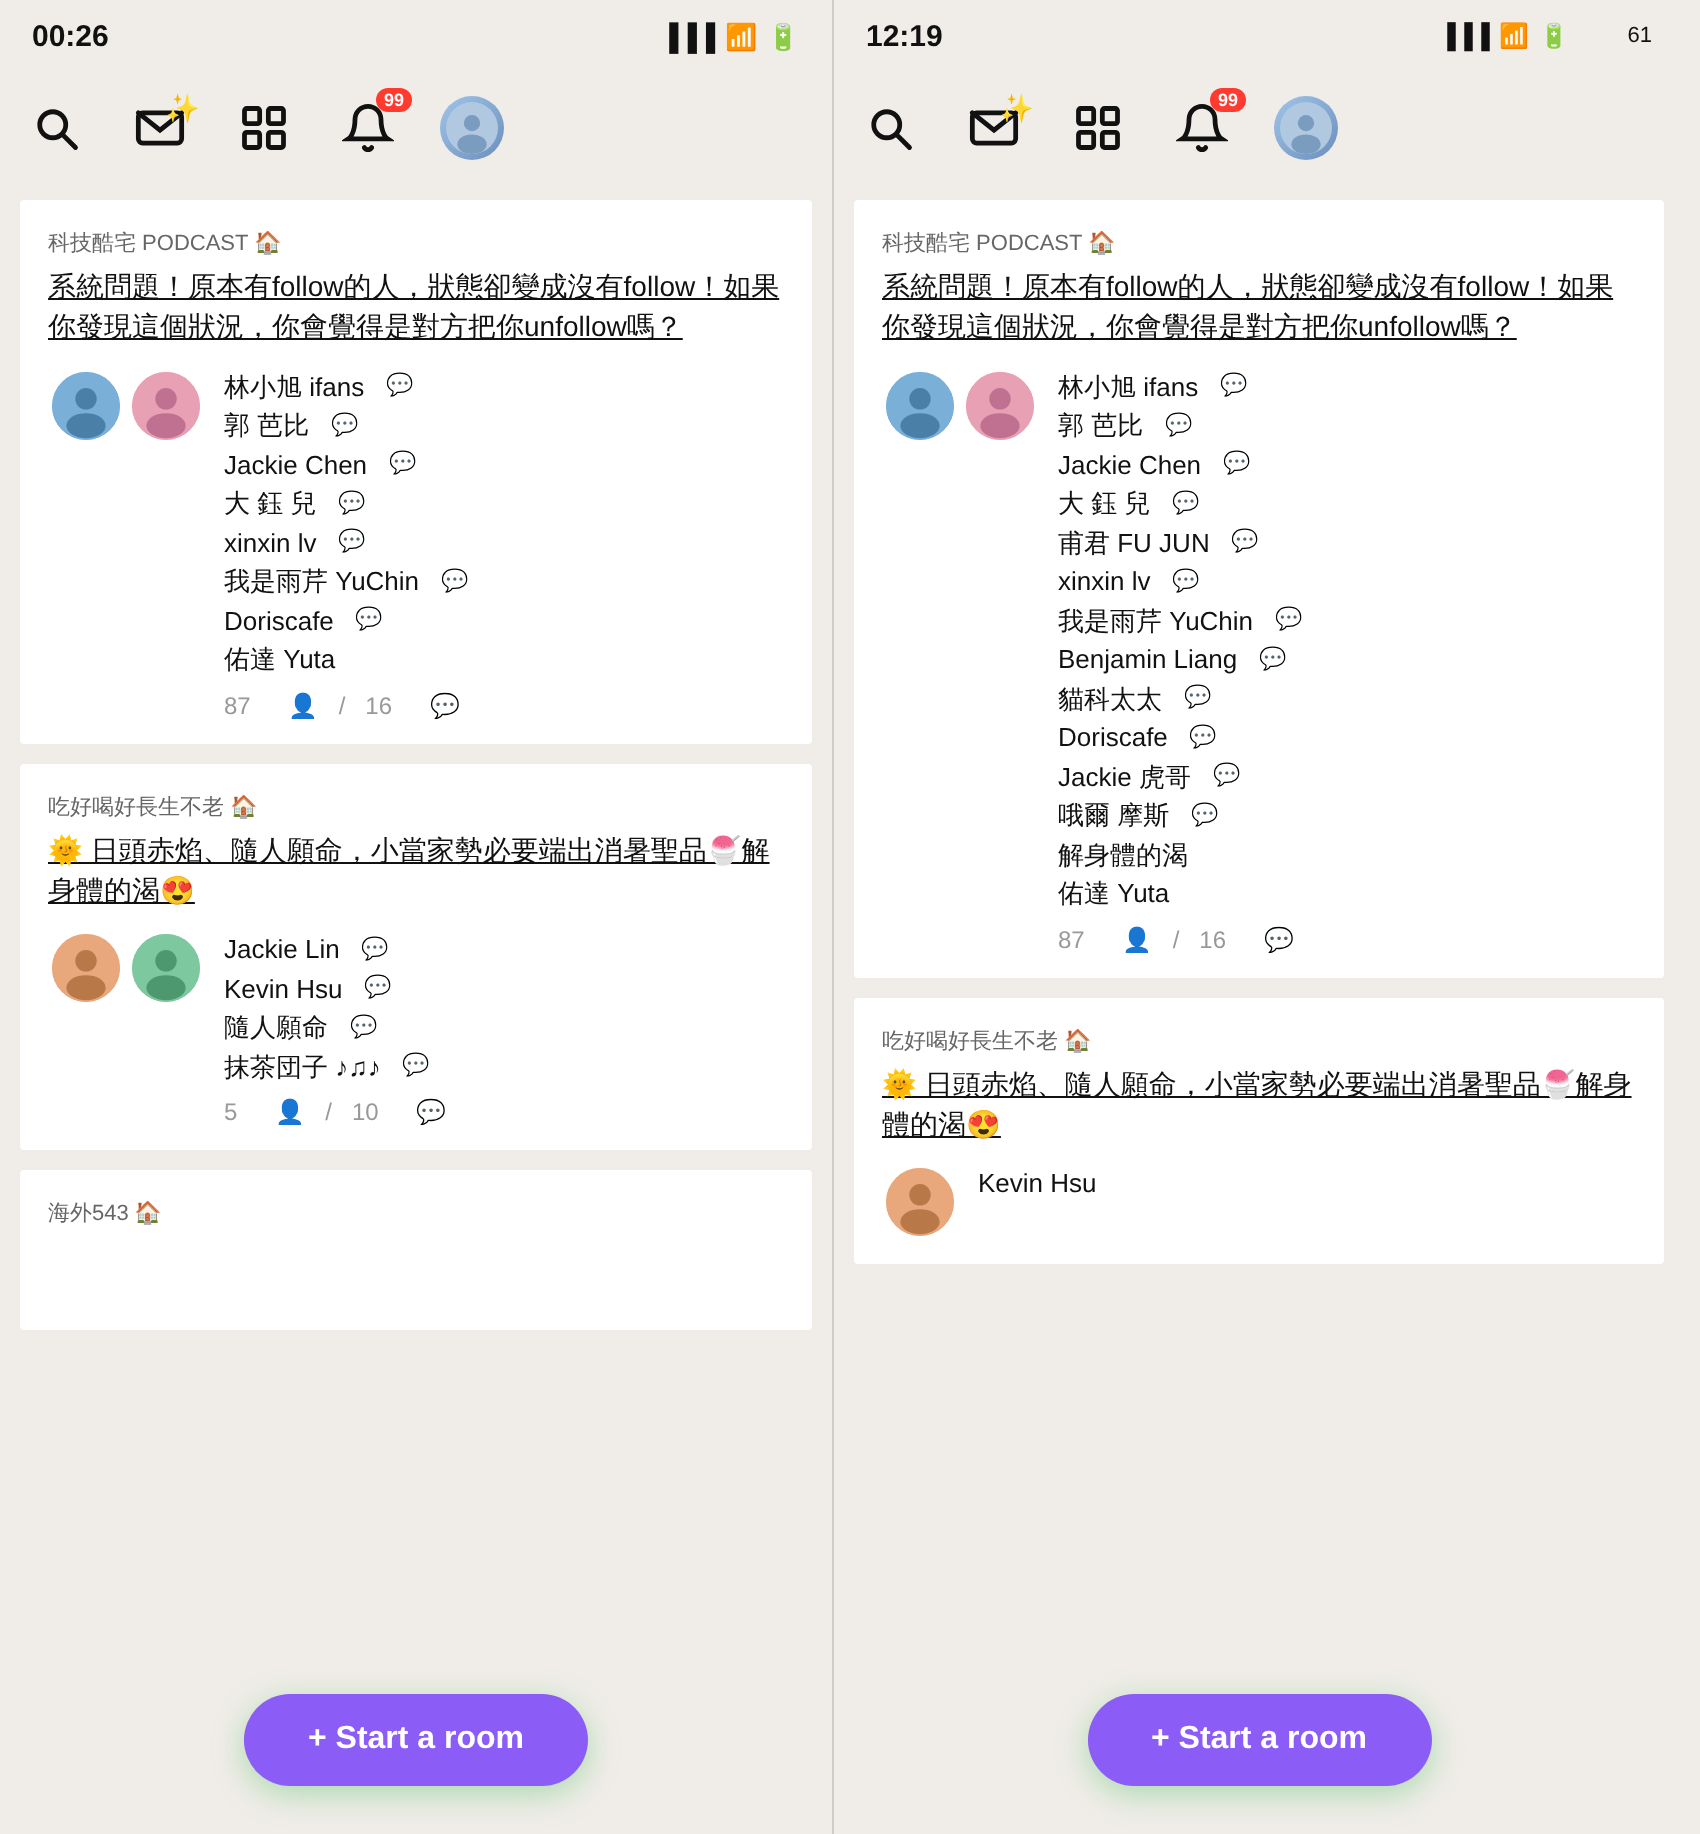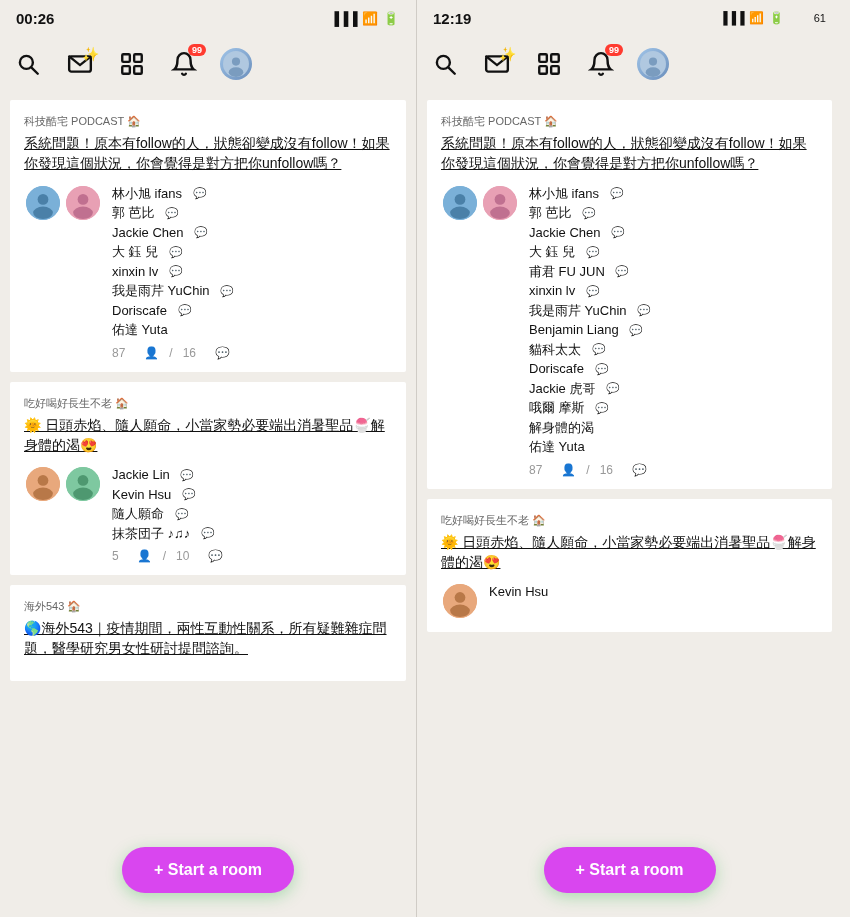--- a/index.html
+++ b/index.html
@@ -186,21 +186,21 @@
       align-items: center;
       gap: 19px;
     }
 
     
     .floating-btn {
       position: absolute;
       bottom: 24px;
       left: 50%;
       transform: translateX(-50%);
-      background: #d946ef;
+      background: #8b5cf6;
       color: white;
       border: none;
       border-radius: 28px;
       padding: 14px 32px;
       font-size: 16px;
       font-weight: 600;
       cursor: pointer;
       display: flex;
       align-items: center;
       gap: 6px;
@@ -409,21 +409,20 @@
           </div>
         </div>
       </div>
     </div>
 
     <div class="room-card" style="min-height:80px;">
       <div class="room-header">
         <span>海外543</span>
         <span class="house-icon">🏠</span>
       </div>
-      <div class="room-title">🌎海外543｜疫情期間，兩性互動性關系，所有疑難雜症問題，醫學研究男女性研討提問諮詢。</div>
     </div>
 
   </div>
 
   <button class="floating-btn">+ Start a room</button>
 </div>
 
 <div class="divider"></div>
 
 <div class="right-panel">

